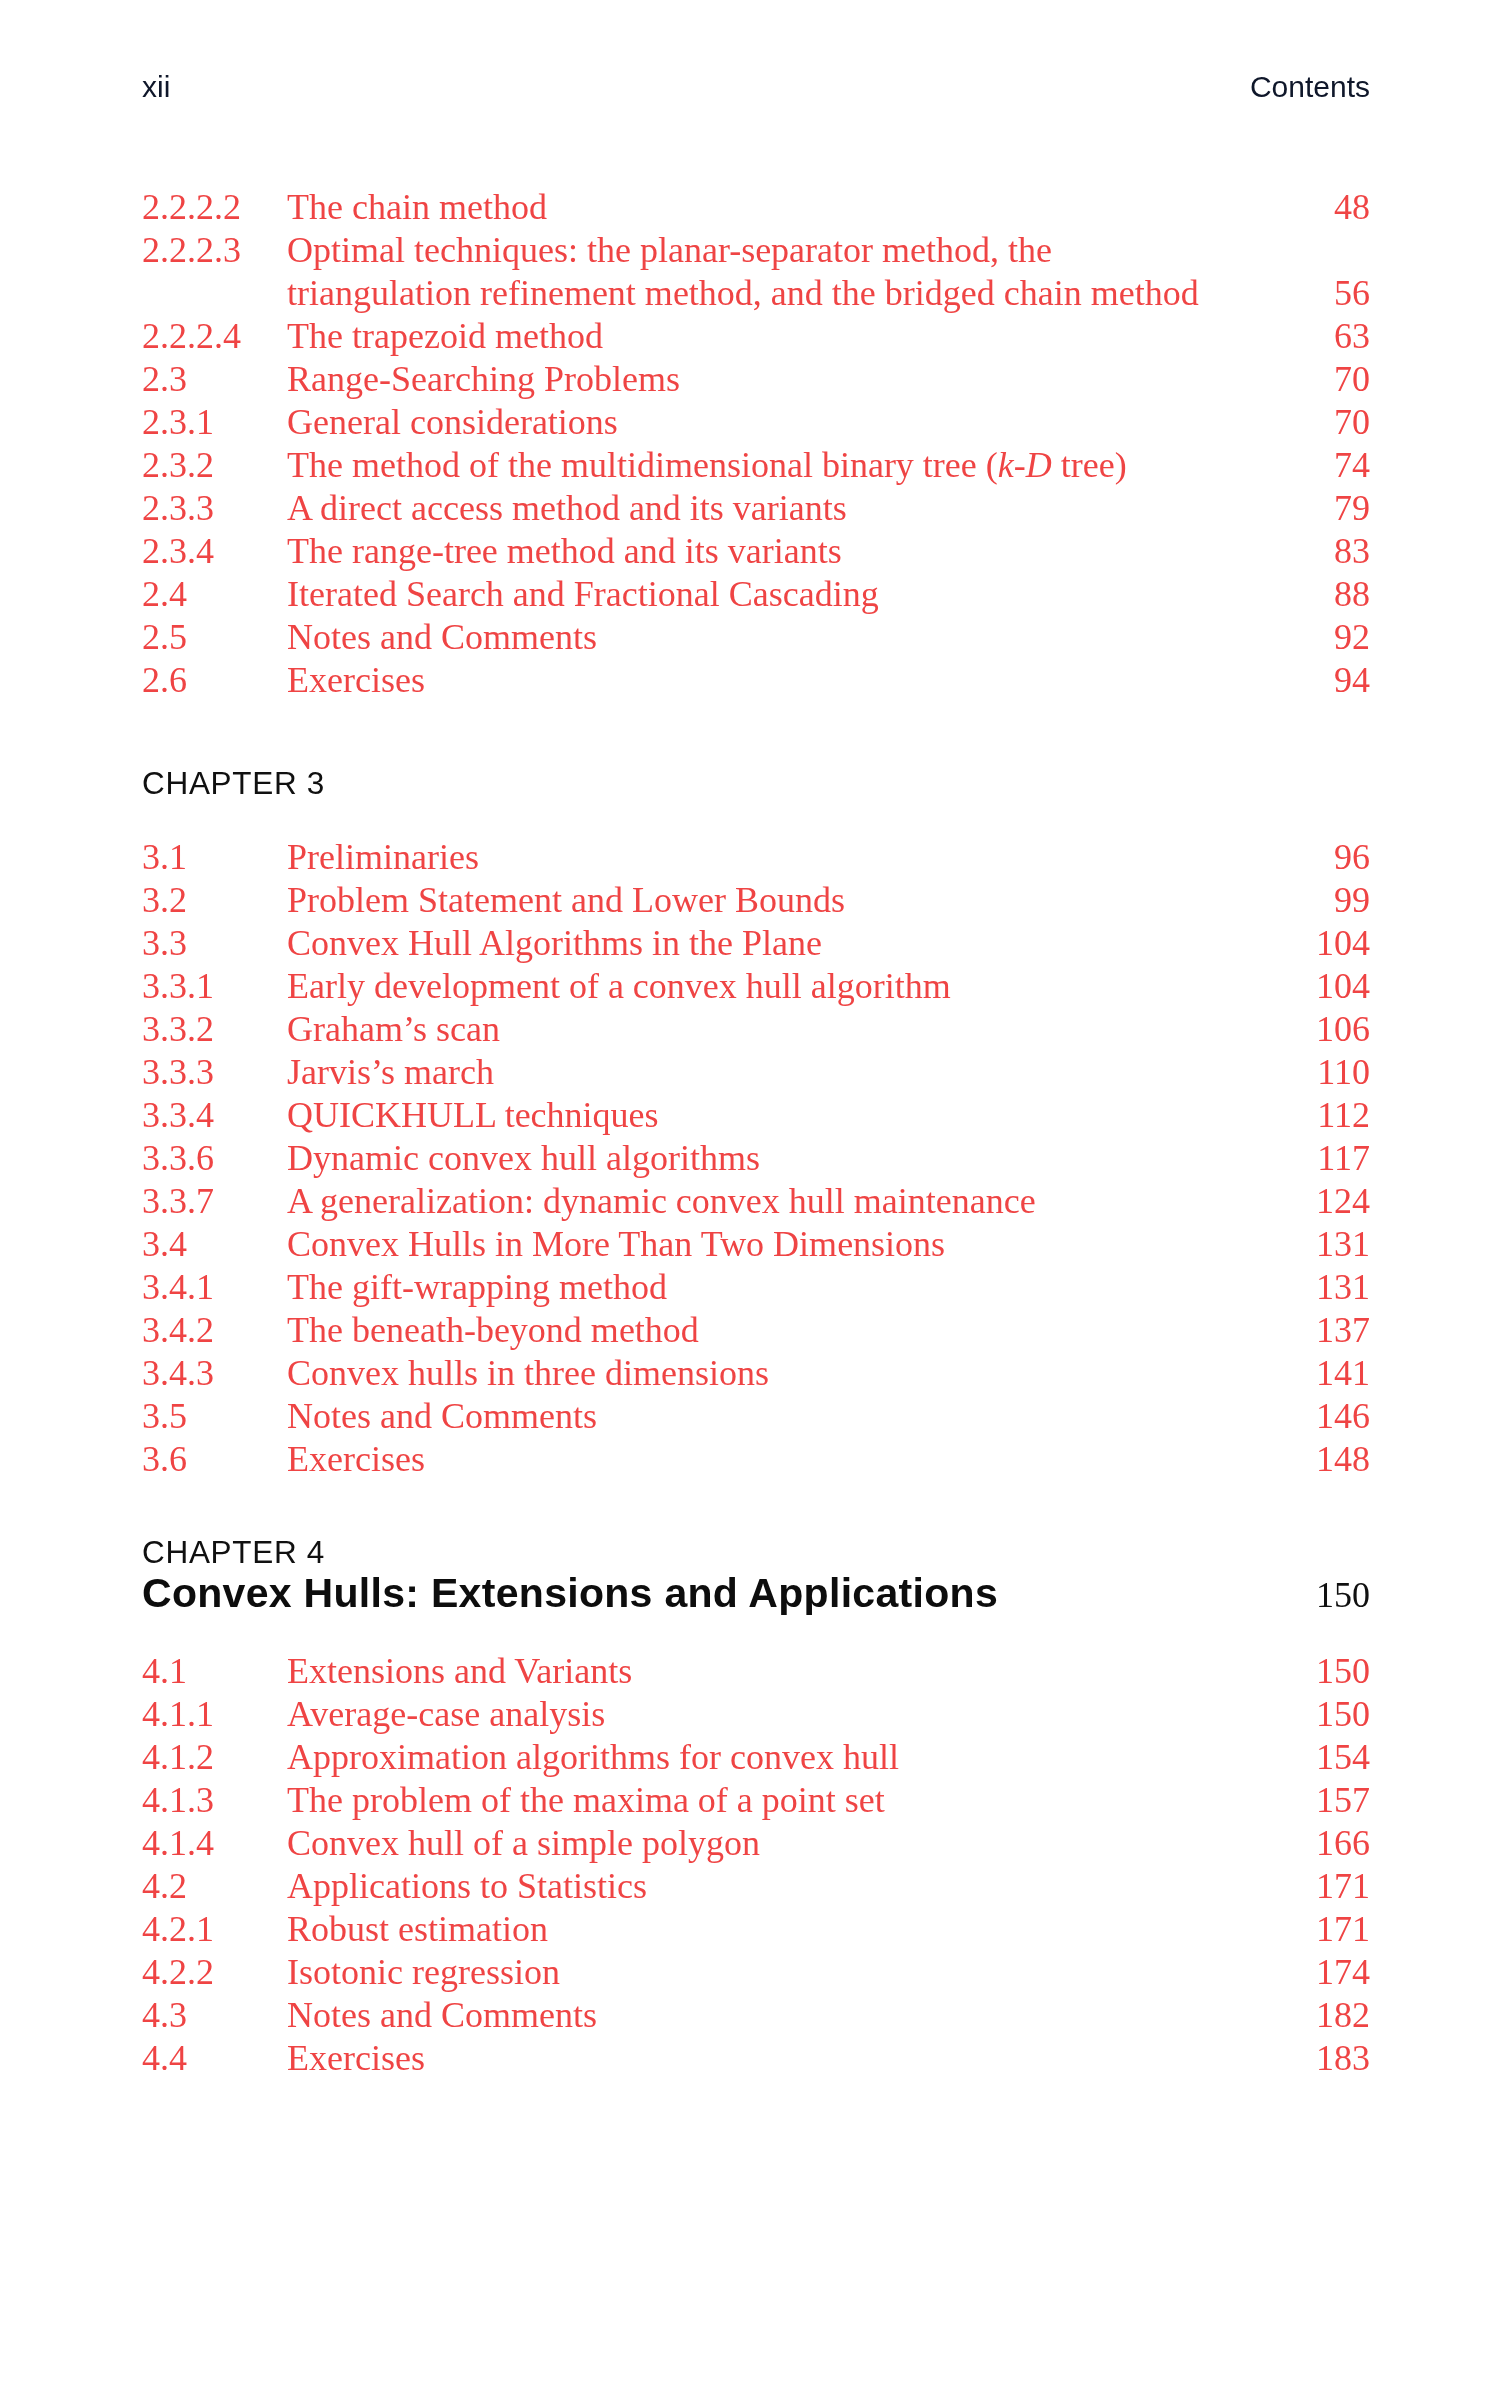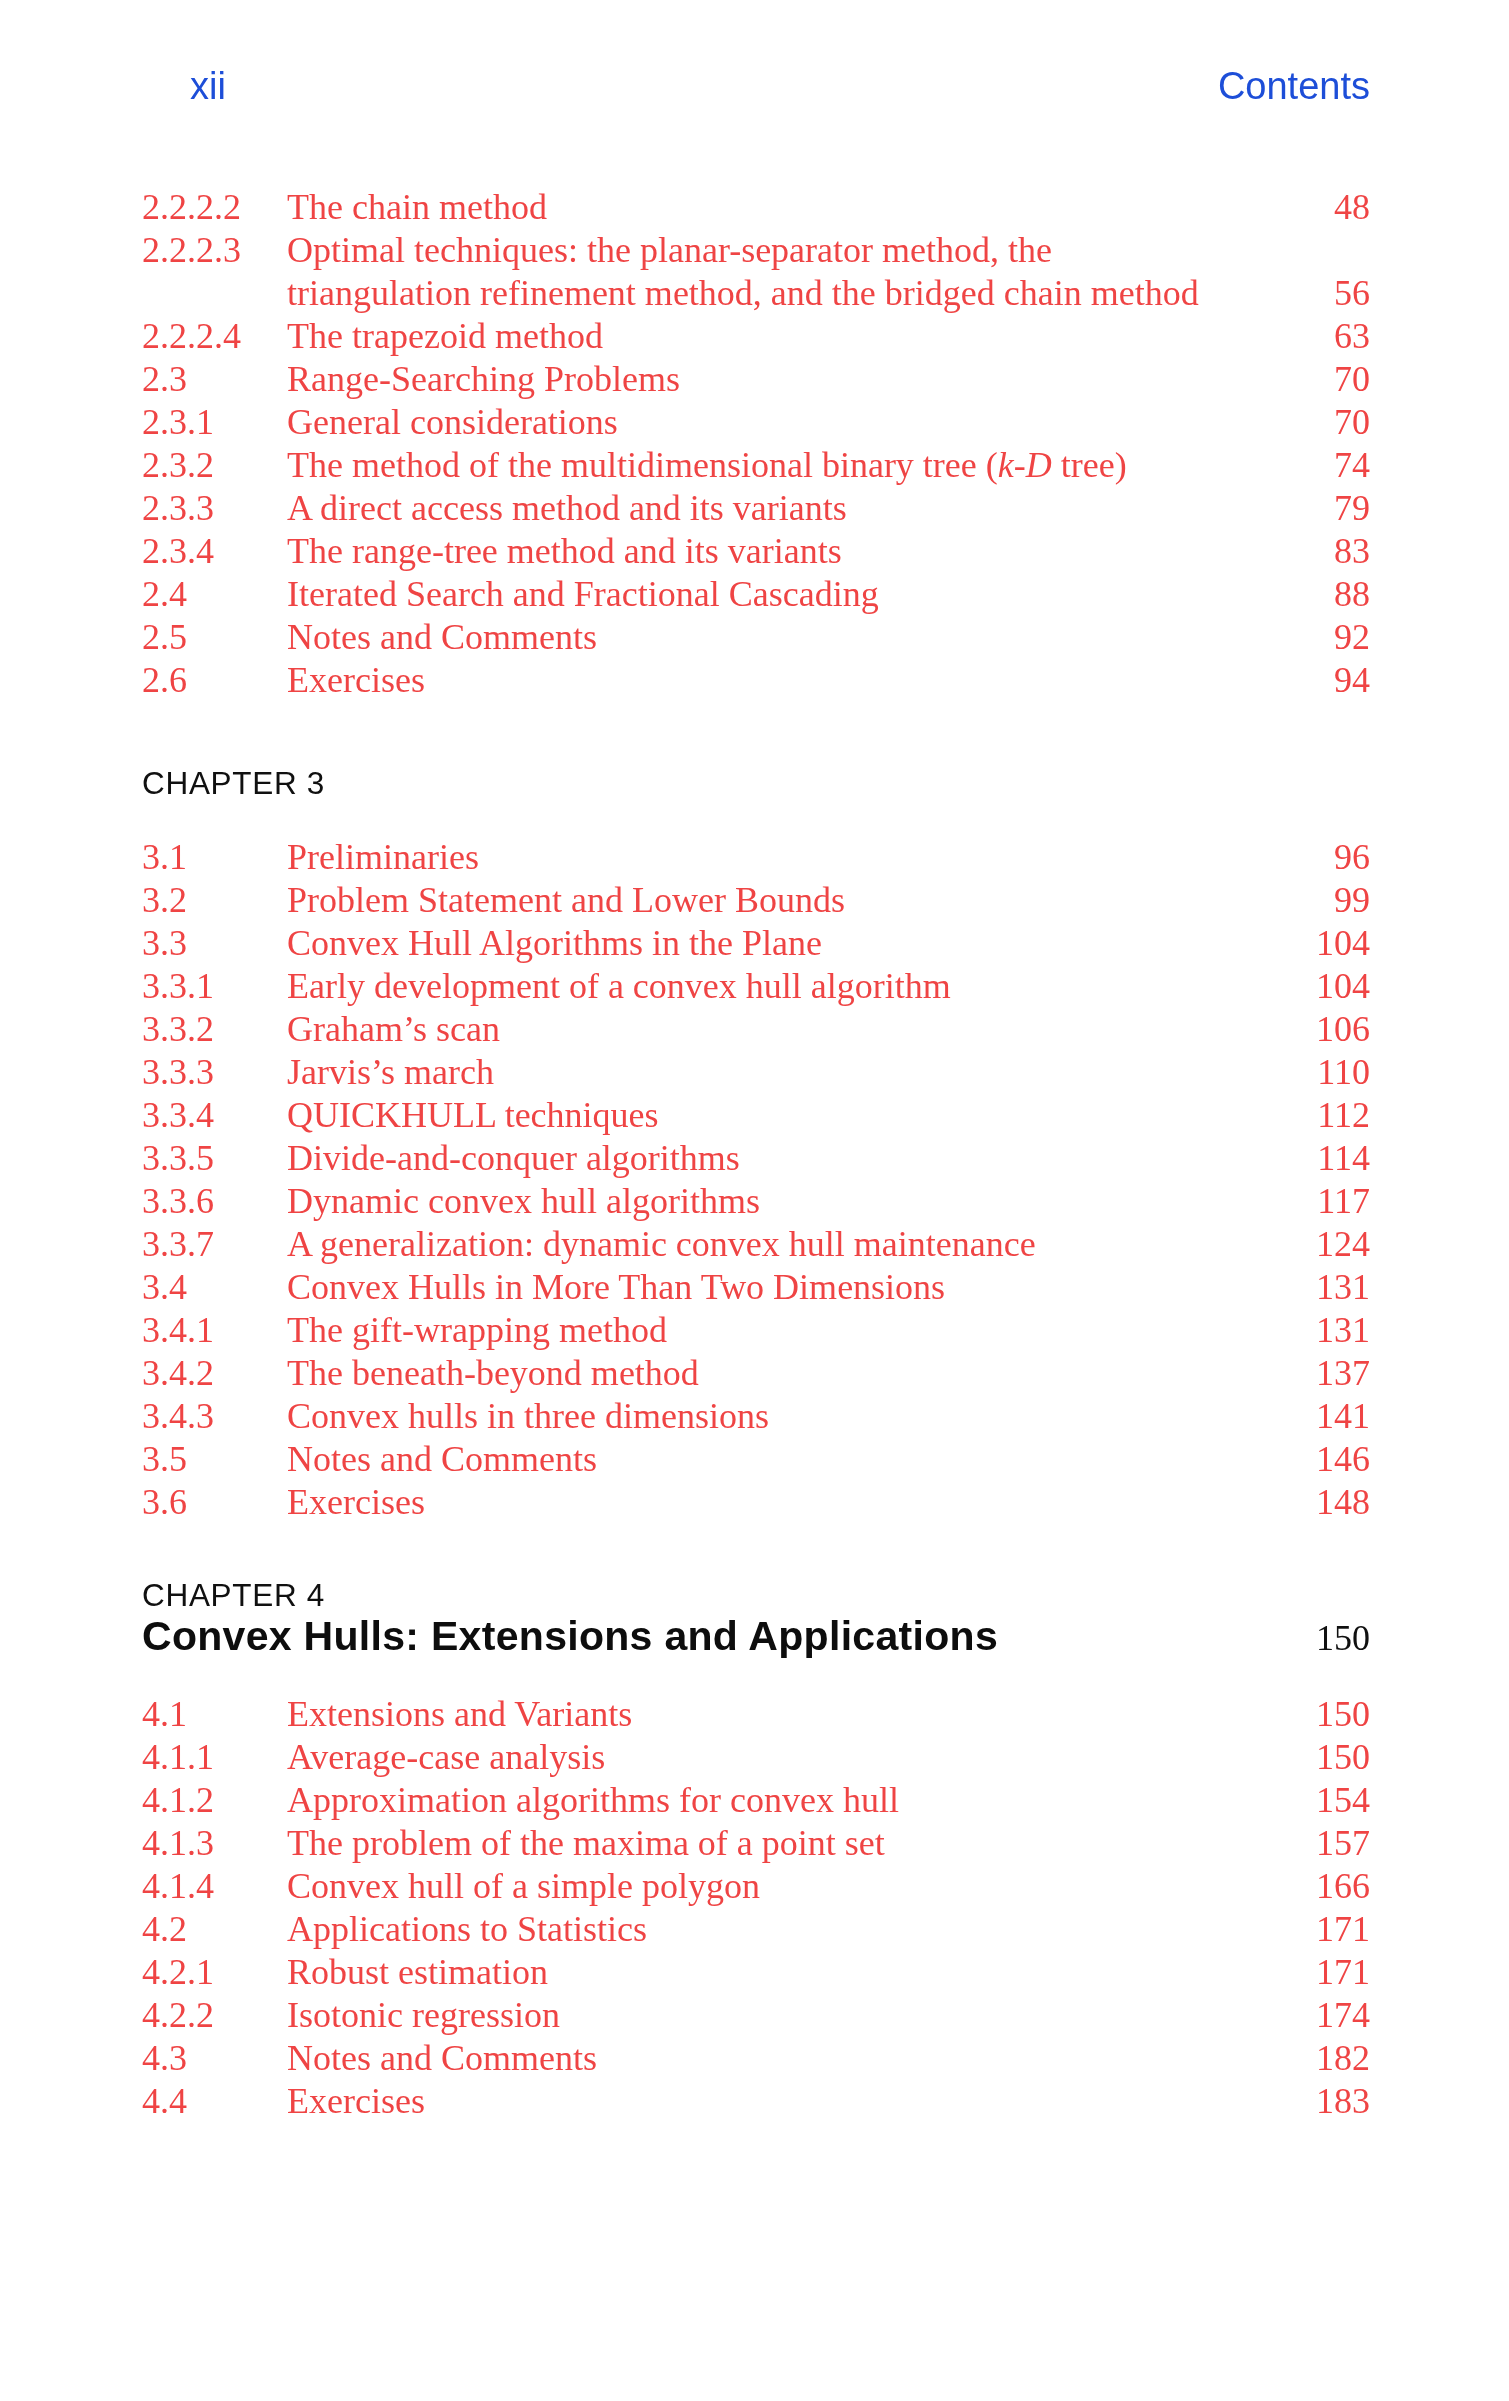--- a/index.html
+++ b/index.html
@@ -21,24 +21,23 @@
     top: 0;
     width: 1228px;
   }
   
   .page-header {
     display: flex;
     justify-content: space-between;
     align-items: baseline;
     margin-top: 70px;
     font-family: "Liberation Sans", sans-serif;
-    font-size: 38px;
+    font-size: 30px;
     line-height: 33px;
-    color: #1d4ed8;
-    margin-left: 48px;
+    color: #0f172a;
   }
   
   .toc-block {
     font-family: "Liberation Serif", serif;
     font-size: 36px;
     line-height: 43px;
     color: #ef4444;
   }
   .toc-block.first {
     margin-top: 83px;
@@ -248,27 +247,20 @@
             <span class="pg">110</span>
           </div>
           <div class="row">
             <span class="num">3.3.4</span>
             <span class="titles">
               <span class="line">QUICKHULL techniques</span>
             </span>
             <span class="pg">112</span>
           </div>
           <div class="row">
-            <span class="num">3.3.5</span>
-            <span class="titles">
-              <span class="line">Divide-and-conquer algorithms</span>
-            </span>
-            <span class="pg">114</span>
-          </div>
-          <div class="row">
             <span class="num">3.3.6</span>
             <span class="titles">
               <span class="line">Dynamic convex hull algorithms</span>
             </span>
             <span class="pg">117</span>
           </div>
           <div class="row">
             <span class="num">3.3.7</span>
             <span class="titles">
               <span class="line">A generalization: dynamic convex hull maintenance</span>

